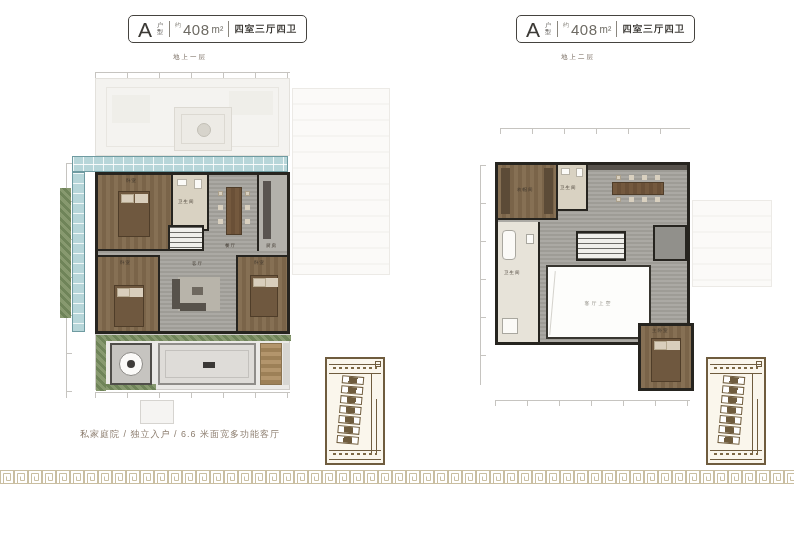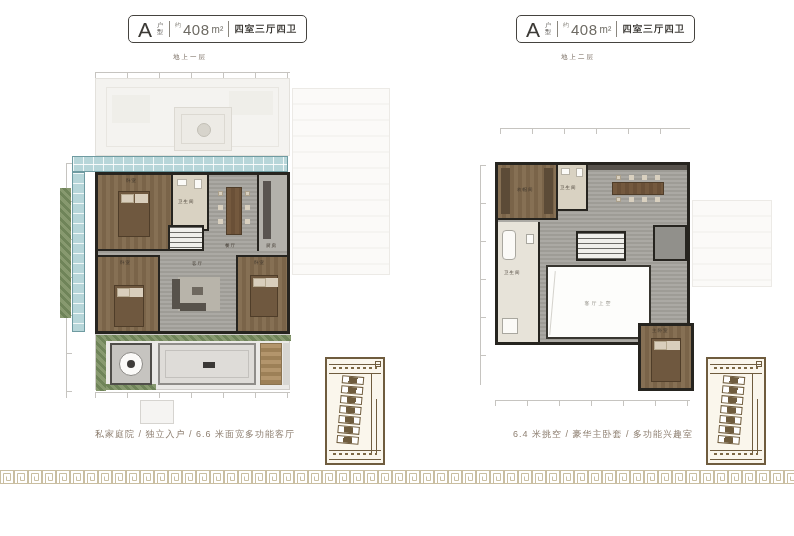--- a/index.html
+++ b/index.html
@@ -11,21 +11,21 @@
          color:#3c3a36;background:#fff;}
   .badge .letter{font-size:21px;line-height:1;}
   .badge .suffix{font-size:6px;width:7px;line-height:1.15;word-break:break-all;color:#55524d;}
   .badge .sep{width:1px;height:16px;background:#8a867e;}
   .badge .approx{font-size:6px;align-self:flex-start;margin-top:3px;color:#8a877f;}
   .badge .area{font-size:15px;color:#6e6b64;letter-spacing:.5px;margin-left:-3px;}
   .badge .unit{font-size:10px;color:#6e6b64;margin-left:-3px;}
   .badge .spec{font-size:9.5px;font-weight:bold;color:#3c3a36;letter-spacing:1px;}
   .floor-label{position:absolute;width:124px;text-align:center;font-size:6.5px;
                letter-spacing:2px;color:#6d6054;}
-  .caption{position:absolute;width:230px;text-align:center;font-size:9px;
+  .caption{position:absolute;width:230px;font-size:9px;
            letter-spacing:1px;color:#8f8072;}
   
   .plan{position:absolute;}
   .dim-h{position:absolute;height:5px;border-top:1px solid #c6c4c0;
          background:repeating-linear-gradient(90deg,#c6c4c0 0 1px,transparent 1px 32px);}
   .dim-v{position:absolute;width:5px;border-left:1px solid #c6c4c0;
          background:repeating-linear-gradient(180deg,#c6c4c0 0 1px,transparent 1px 38px);}
   .abs{position:absolute;box-sizing:border-box;}
   .wood{background:repeating-linear-gradient(90deg,#867054 0 4px,#7a6449 4px 8px);}
   .wood-d{background:repeating-linear-gradient(90deg,#74593e 0 4px,#6a5037 4px 8px);}
@@ -248,21 +248,20 @@
     </div>
 
     <div class="abs wood" style="left:158px;top:203px;width:56px;height:68px;border:3px solid #26241f;">
       <span class="rlabel" style="left:11px;top:2px;">主卧室</span>
       <div class="abs bed" style="left:10px;top:12px;width:30px;height:44px;">
         <div class="pillow" style="left:2px;top:2px;box-shadow:13px 0 0 #d9cebc;"></div>
       </div>
     </div>
   </div>
 
-  <div class="caption" style="left:488px;top:428px;">6.4 米挑空 / 豪华主卧套 / 多功能兴趣室</div>
 
   <div class="keymap" style="left:706px;top:357px;">
     <div class="km-band" style="top:5px;">
       <div class="km-dash"></div>
     </div>
     <div class="km-col">
       <div class="km-block"></div>
       <div class="km-block"></div>
       <div class="km-block"></div>
       <div class="km-block"></div>

